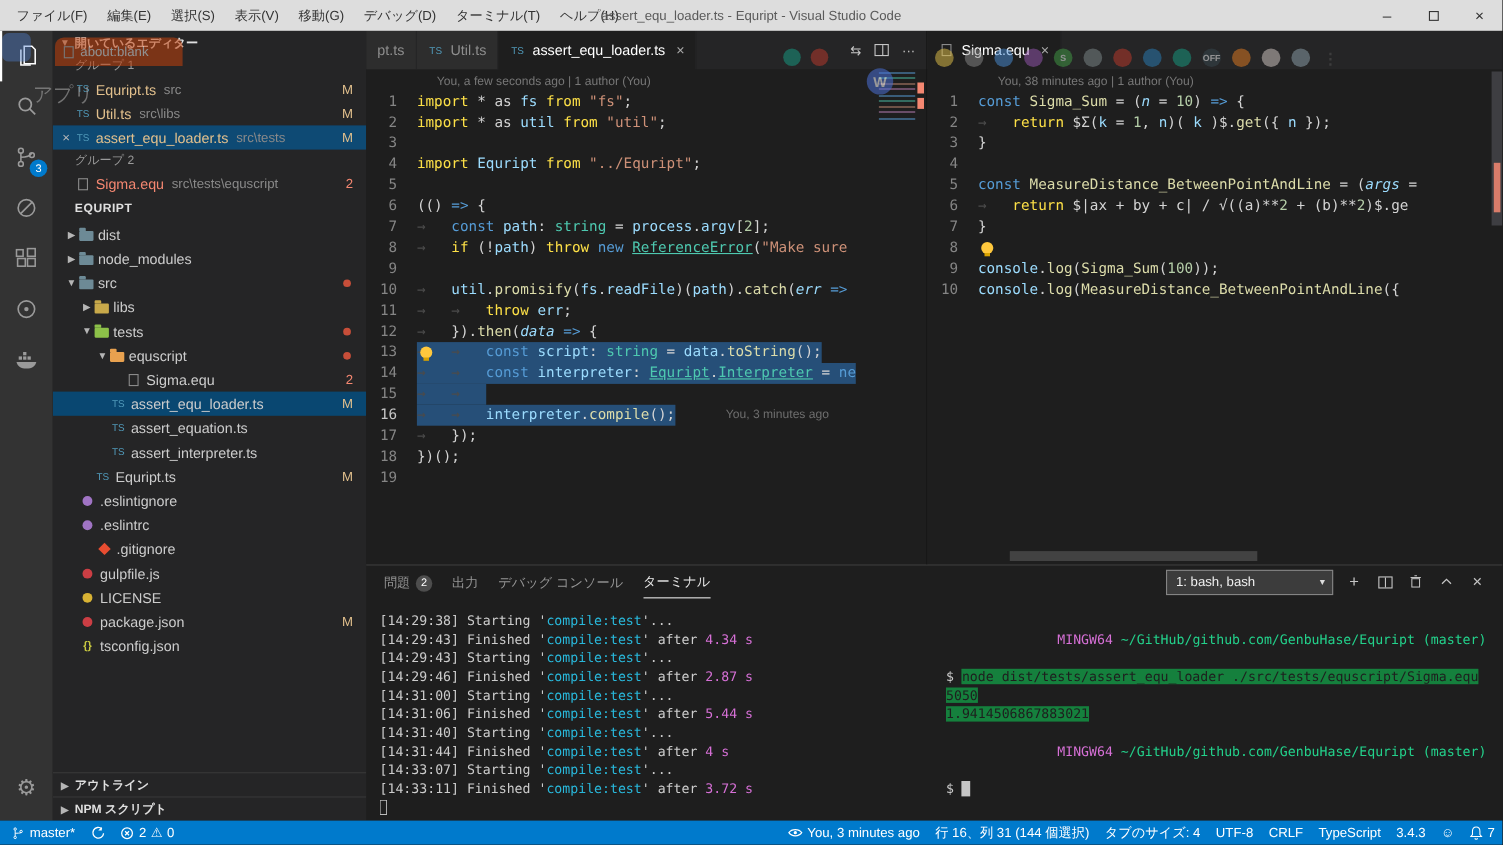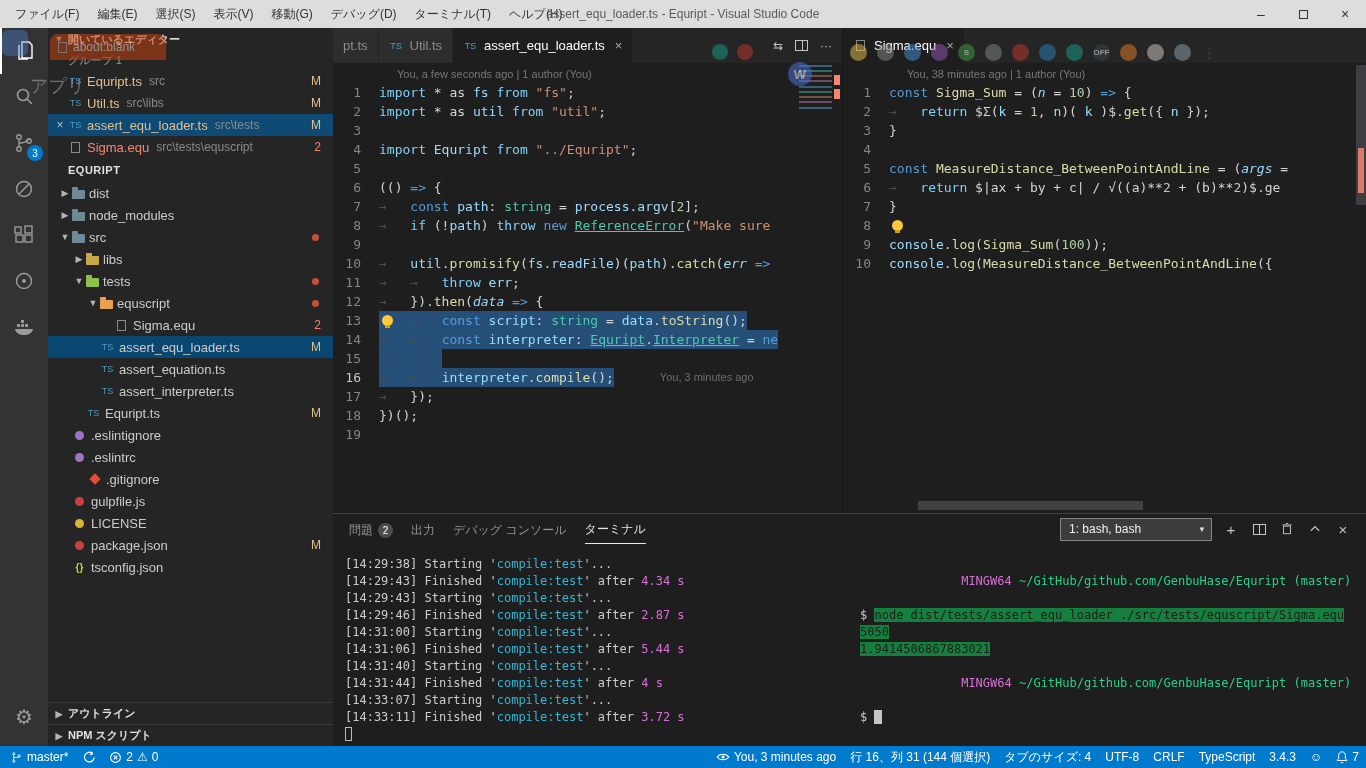--- a/index.html
+++ b/index.html
@@ -65,21 +65,21 @@
 .split-ico{width:13px;height:11px;border:1px solid #c5c5c5;position:relative}
 .split-ico::after{content:"";position:absolute;left:50%;top:0;bottom:0;width:1px;background:#c5c5c5}
 .editor-body{position:relative;flex:1;overflow:hidden}
 .code{position:absolute;inset:0;font-family:"DejaVu Sans Mono","Liberation Mono",monospace;font-size:13px;line-height:19px;padding-top:2px}
 .codelens{height:18px;line-height:18px;padding-left:64px;color:#777;font-size:11px;font-family:"Liberation Sans",sans-serif}
 .code-line{display:flex;height:19px;white-space:pre;position:relative}
 .ln{width:46px;text-align:right;padding-right:18px;color:#858585;flex:none}
 .ln.cur{color:#c6c6c6}
 .ct{white-space:pre}
 .code-line.sel .ct{background:#264f78}
-.tk-kw{color:#7dd3fc}.tk-kw2{color:#569cd6}.tk-vr{color:#9cdcfe}.tk-ty{color:#4ec9b0}
+.tk-kw{color:#fde047}.tk-kw2{color:#569cd6}.tk-vr{color:#9cdcfe}.tk-ty{color:#4ec9b0}
 .tk-fn{color:#dcdcaa}.tk-st{color:#ce9178}.tk-nu{color:#b5cea8}.tk-pl{color:#d4d4d4}
 .tk-pr{color:#9cdcfe;font-style:italic}.tk-ws{color:#4b4b4b}.tk-ul{text-decoration:underline}
 .tk-lens{color:#6e6e6e;font-size:11px;font-family:"Liberation Sans",sans-serif;margin-left:46px}
 .bulb{position:absolute;left:49px;top:4px;width:11px;height:11px;border-radius:50%;background:#ffc83d}
 .bulb::after{content:"";position:absolute;left:3px;top:10px;width:5px;height:3px;background:#d8a200}
 .minimap{position:absolute;top:2px;right:10px;width:33px;height:46px;opacity:.9;background:
  repeating-linear-gradient(180deg,rgba(86,156,214,.55) 0 2px,transparent 2px 5px,rgba(78,201,176,.5) 5px 7px,transparent 7px 10px,rgba(206,145,120,.5) 10px 12px,transparent 12px 15px,rgba(197,134,192,.5) 15px 17px,transparent 17px 21px)}
 .mm-mark{position:absolute;width:6px;height:10px;background:#f48771}
 .ruler{position:absolute;top:0;right:0;bottom:0;width:10px}
 .ruler .thumb{position:absolute;top:2px;right:0;width:10px;height:140px;background:#3e3e42}
@@ -225,20 +225,21 @@
             <span class="oe-desc">src\libs</span>
             <span class="oe-badge b-mod">M</span>
           </div>
           <div class="oe-row active">
             <span class="oe-close">×</span>
             <span class="ico-ts">TS</span>
             <span class="oe-name name-mod">assert_equ_loader.ts</span>
             <span class="oe-desc">src\tests</span>
             <span class="oe-badge b-mod">M</span>
           </div>
+          <div class="oe-group-label">グループ 2</div>
           <div class="oe-row">
             <span class="oe-close"></span>
             <span class="ico-doc"></span>
             <span class="oe-name name-err">Sigma.equ</span>
             <span class="oe-desc">src\tests\equscript</span>
             <span class="oe-badge b-err">2</span>
           </div>
         </div>
       <div class="sb-tree-header">EQURIPT</div>
       <div id="tree">

